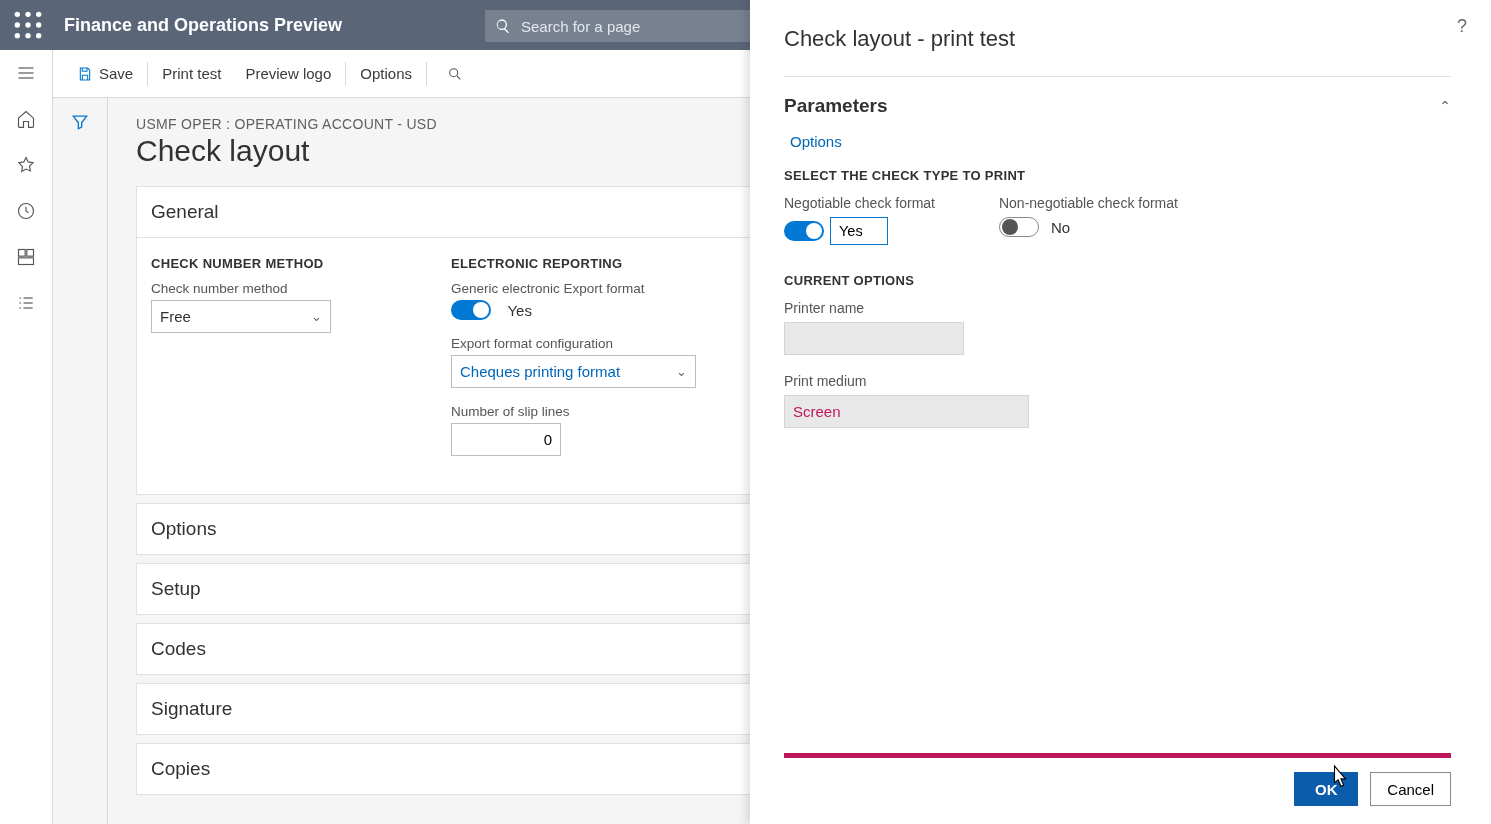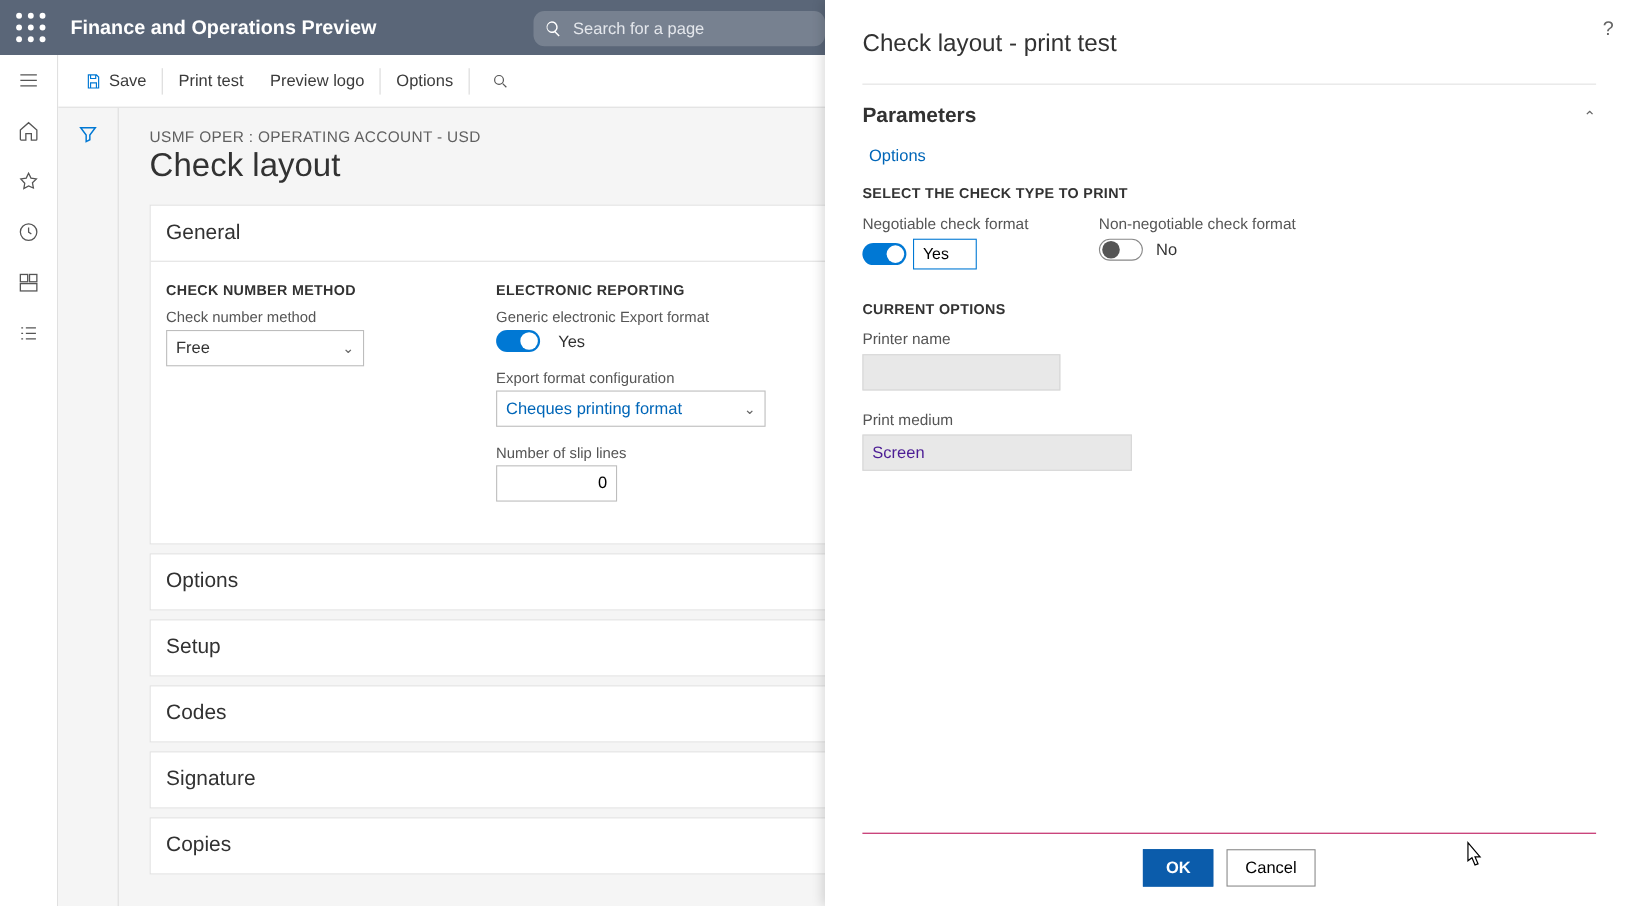--- a/index.html
+++ b/index.html
@@ -17,21 +17,21 @@
   .waffle {
     width: 32px; height: 32px; display:flex; align-items:center; justify-content:center;
     margin-right: 20px; cursor:pointer;
   }
   .waffle svg { fill:#fff; }
   .app-title { font-size: 18px; font-weight: 600; }
   .search-wrap {
     position:absolute; left:485px; top:10px;
     width:265px; height:32px;
     background: rgba(255,255,255,0.18);
-    border-radius:10px;
+    border-radius:0;
     display:flex; align-items:center; padding:0 10px;
   }
   .search-wrap svg { width:16px; height:16px; fill:#fff; margin-right:10px; flex:none; }
   .search-wrap input {
     background:transparent; border:none; outline:none; color:#fff; font-size:15px; width:100%;
   }
   .search-wrap input::placeholder { color:#e4e7ec; }
 
   
   .actionbar {
@@ -127,26 +127,26 @@
   .param-hdr{display:flex;justify-content:space-between;align-items:center;cursor:pointer;margin-bottom:16px;}
   .param-hdr h2{font-size:19px;font-weight:600;color:#323232;}
   .param-hdr .chev{font-size:14px;color:#666;}
   .options-link{color:#0066b8;font-size:15px;margin-left:6px;margin-bottom:18px;display:inline-block;cursor:pointer;}
   .sub-section{font-size:13px;font-weight:700;color:#323232;letter-spacing:.3px;margin-bottom:12px;}
   .row{display:flex;gap:64px;margin-bottom:28px;}
   .col{display:flex;flex-direction:column;}
   .plabel{font-size:14px;color:#555;margin-bottom:6px;}
   .toggle-row{display:flex;align-items:center;}
   .yesbox{border:1px solid #0078d4;height:28px;min-width:58px;display:inline-flex;align-items:center;padding:0 8px;font-size:14.5px;margin-left:6px;}
-  .readonly{background:#e8e8e8;border:1px solid #d6d6d6;height:33px;width:180px;padding:0 8px;font-size:15px;color:#4c1d95;display:flex;align-items:center;}
+  .readonly{background:#e8e8e8;border:1px solid #d6d6d6;height:33px;width:180px;padding:0 8px;font-size:15px;color:#be185d;display:flex;align-items:center;}
   .readonly.wide{width:245px;}
 
   .panel-footer{
-    margin-top:auto; border-top:1px solid #be185d;
-    padding:14px 0 18px 0; display:flex; justify-content:center; gap:12px;
+    margin-top:auto; border-top:5px solid #be185d;
+    padding:14px 0 18px 0; display:flex; justify-content:flex-end; gap:12px;
   }
   .btn{height:34px;min-width:64px;padding:0 16px;border:1px solid #8a8a8a;background:#fff;font-size:15px;cursor:pointer;}
   .btn.primary{background:#0b5cab;border-color:#0b5cab;color:#fff;font-weight:600;}
 
   
   .cursor{
     position:absolute; right:140px; bottom:32px; width:22px;height:28px;pointer-events:none;
   }
   .cursor svg{width:100%;height:100%;}
 </style>

